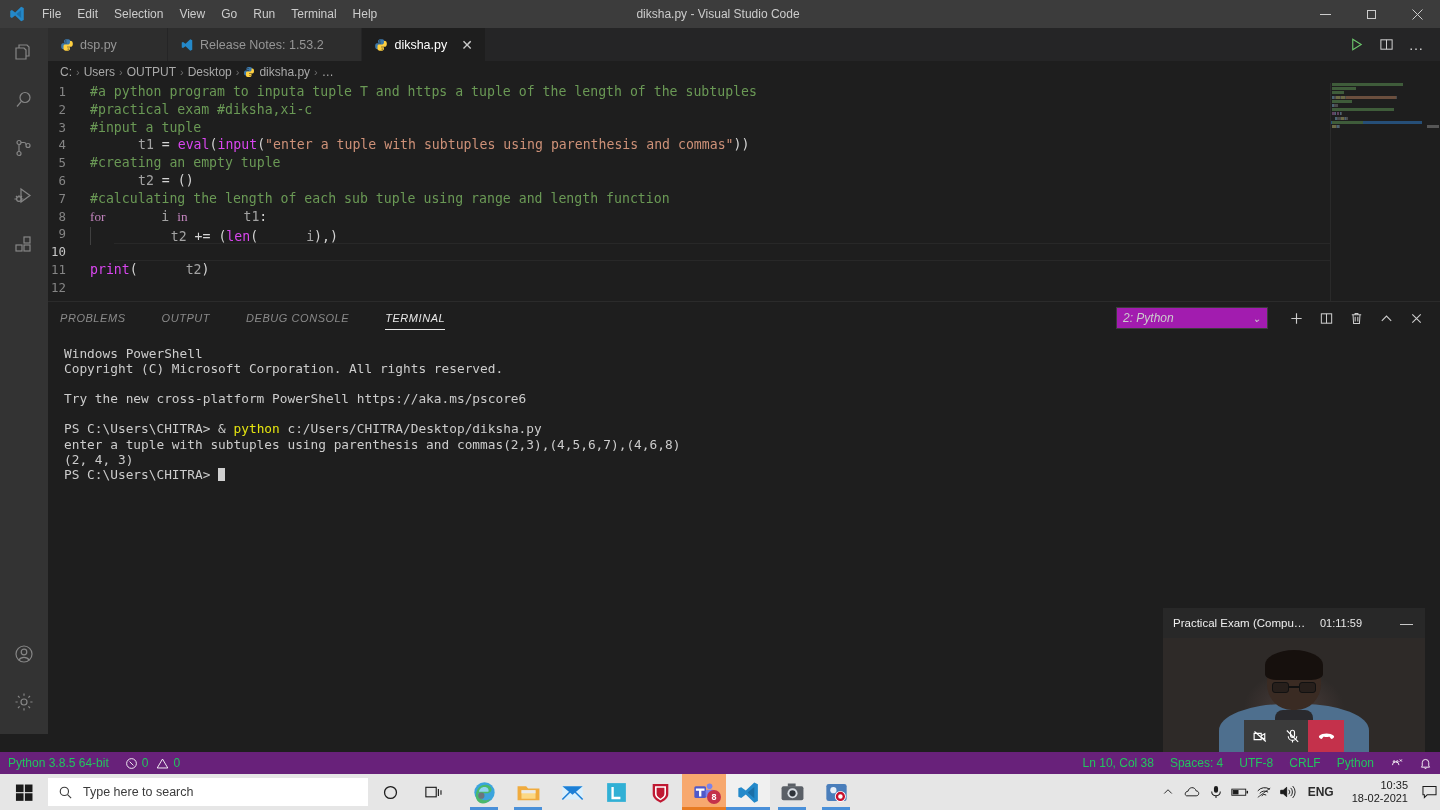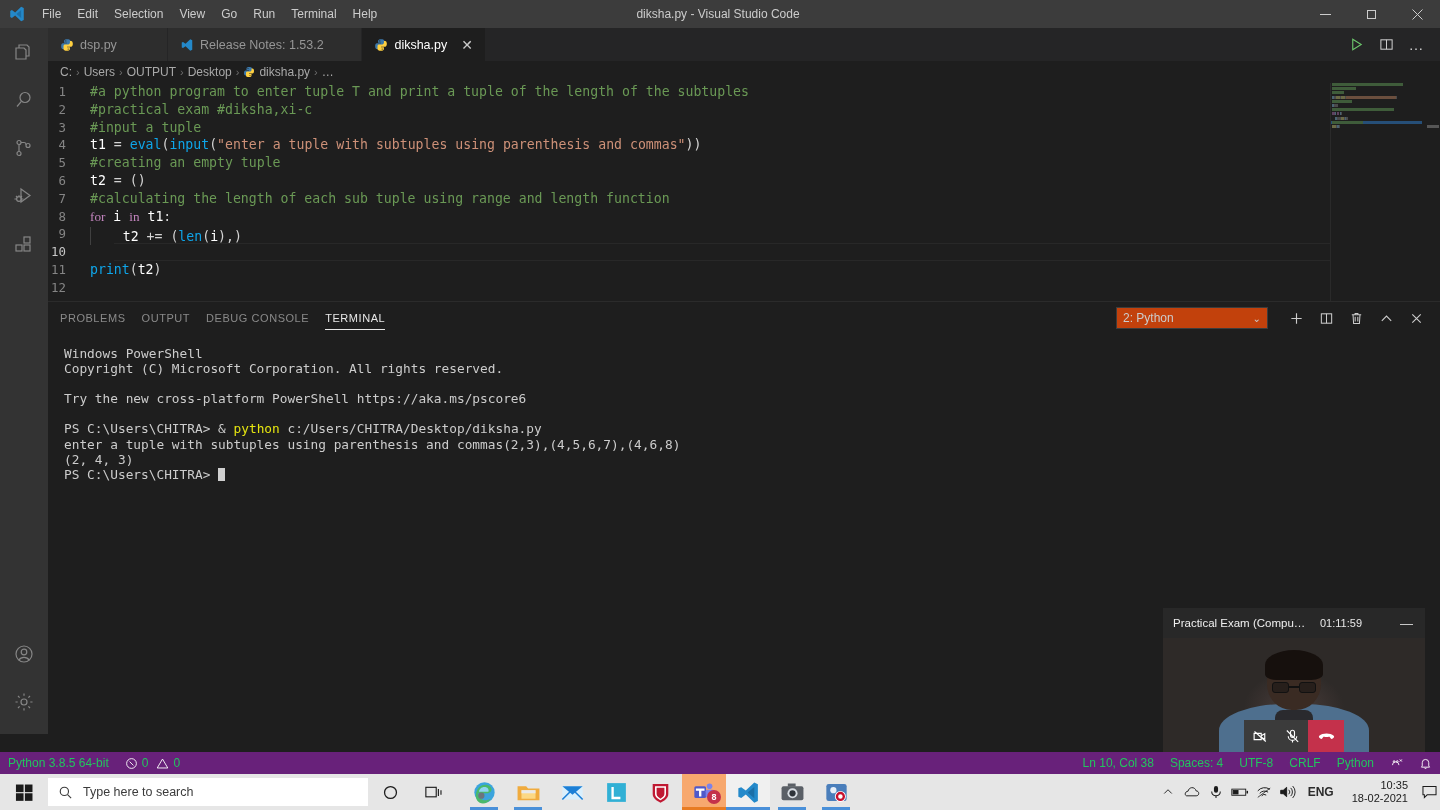--- a/index.html
+++ b/index.html
@@ -85,22 +85,22 @@
   .code-line.current{ position:relative; }
   .code-line.current::before{
     content:""; position:absolute; left:66px; right:50px; top:0; border-top:1px solid #282828;
   }
   .code-line.current::after{
     content:""; position:absolute; left:66px; right:50px; bottom:0; border-bottom:1px solid #282828;
   }
   .ctext{ color:#d4d4d4; }
   .cmt{ color:#6a9955; }
   .kw{ color:#c586c0;font-family:Liberation Serif, serif; }
-  .var{ color:#ffffff; }
-  .fn{ color:#0ea5e9;margin-top:38px; }
+  .var{ color:#a3a3a3;margin-left:48px; }
+  .fn{ color:#d946ef;margin-top:38px; }
   .str{ color:#ce9178; }
   .op{ color:#d4d4d4; }
   .indent-guide{
     display:inline-block; border-left:1px solid #404040; height:17.8px; width:0;
     position:relative; top:4px;
   }
   
   .minimap{
     position:absolute; right:14px; top:0; width:96px; height:218px; background:#1e1e1e;
   }
@@ -112,36 +112,37 @@
   .editor-scroll-thumb{
     position:absolute; left:1px; top:42px; width:12px; height:3px; background:#6e6e6e; opacity:.7;
   }
 
   
   .panel{
     position:absolute; left:48px; top:301px; width:1392px; height:433px;
     background:#1e1e1e; border-top:1px solid #2b2b2b;
   }
   .panel-header{
-    height:32px; display:flex; align-items:center; padding-left:12px; gap:16px;
+    height:32px; display:flex; align-items:center; padding-left:12px; gap:36px;
     position:relative;
+    font-style:italic;
   }
   .panel-tab{
     font-size:11px; letter-spacing:.55px; color:#8a8a8a; text-transform:uppercase;
     cursor:pointer; height:32px; line-height:32px; position:relative;
   }
   .panel-tab.active{ color:#e7e7e7; }
   .panel-tab.active::after{
     content:""; position:absolute; left:0; right:0; bottom:4px; height:1px; background:#e7e7e7;
   }
   .panel-actions{
     position:absolute; right:10px; top:0; height:32px; display:flex; align-items:center; gap:2px;
   }
   .term-select{
-    width:152px; height:22px; background:#c2410c; border:1px solid #3c3c3c; color:#cccccc;
+    width:152px; height:22px; background:#a21caf; border:1px solid #3c3c3c; color:#cccccc;
     font-size:12px; display:flex; align-items:center; padding:0 6px; cursor:pointer; margin-right:12px;
   }
   .term-select .caret{ margin-left:auto; font-size:10px; color:#cccccc; }
   .p-btn{ width:28px; height:28px; display:flex; align-items:center; justify-content:center; color:#cccccc; cursor:pointer;}
   .terminal-body{
     padding:12px 0 0 16px; font-family:"DejaVu Sans Mono","Liberation Mono",monospace;
     font-size:12.8px; line-height:15.1px; color:#cccccc; white-space:pre;
   }
   .t-yellow{ color:#e5e510; }
   .cursor-block{
@@ -396,21 +397,21 @@
         <path d="M12 22c3 0 5-1 5-3v-3h-5v-1h7c2 0 3-2 3-5s-1-5-3-5h-2v3c0 2-2 3-4 3h-4c-2 0-3 1-3 3v5c0 2 2 3 6 3zm2-2a1 1 0 1 1 0-2 1 1 0 0 1 0 2z" fill="#ffd040"></path>
       </svg>
       <span>diksha.py</span>
     </span>
     <span class="bc-sep">›</span>
     <span class="bc-item">…</span>
   </div>
 
   <div class="editor">
     <div class="code-area" id="code-area">
-        <div class="code-line"><span class="ln">1</span><span class="ctext"><span class="cmt">#a python program to enter tuple T and print a tuple of the length of the subtuples</span></span></div>
+        <div class="code-line"><span class="ln">1</span><span class="ctext"><span class="cmt">#a python program to inputa tuple T and https a tuple of the length of the subtuples</span></span></div>
         <div class="code-line"><span class="ln">2</span><span class="ctext"><span class="cmt">#practical exam #diksha,xi-c</span></span></div>
         <div class="code-line"><span class="ln">3</span><span class="ctext"><span class="cmt">#input a tuple</span></span></div>
         <div class="code-line"><span class="ln">4</span><span class="ctext"><span class="var">t1</span><span class="op"> = </span><span class="fn">eval</span><span class="op">(</span><span class="fn">input</span><span class="op">(</span><span class="str">"enter a tuple with subtuples using parenthesis and commas"</span><span class="op">))</span></span></div>
         <div class="code-line"><span class="ln">5</span><span class="ctext"><span class="cmt">#creating an empty tuple</span></span></div>
         <div class="code-line"><span class="ln">6</span><span class="ctext"><span class="var">t2</span><span class="op"> = ()</span></span></div>
         <div class="code-line"><span class="ln">7</span><span class="ctext"><span class="cmt">#calculating the length of each sub tuple using range and length function</span></span></div>
         <div class="code-line"><span class="ln">8</span><span class="ctext"><span class="kw">for</span><span class="op"> </span><span class="var">i</span><span class="op"> </span><span class="kw">in</span><span class="op"> </span><span class="var">t1</span><span class="op">:</span></span></div>
         <div class="code-line"><span class="ln">9</span><span class="ctext"><span class="indent-guide"></span><span class="op">    </span><span class="var">t2</span><span class="op"> += (</span><span class="fn">len</span><span class="op">(</span><span class="var">i</span><span class="op">),)</span></span></div>
         <div class="code-line current"><span class="ln">10</span></div>
         <div class="code-line"><span class="ln">11</span><span class="ctext"><span class="fn">print</span><span class="op">(</span><span class="var">t2</span><span class="op">)</span></span></div>

